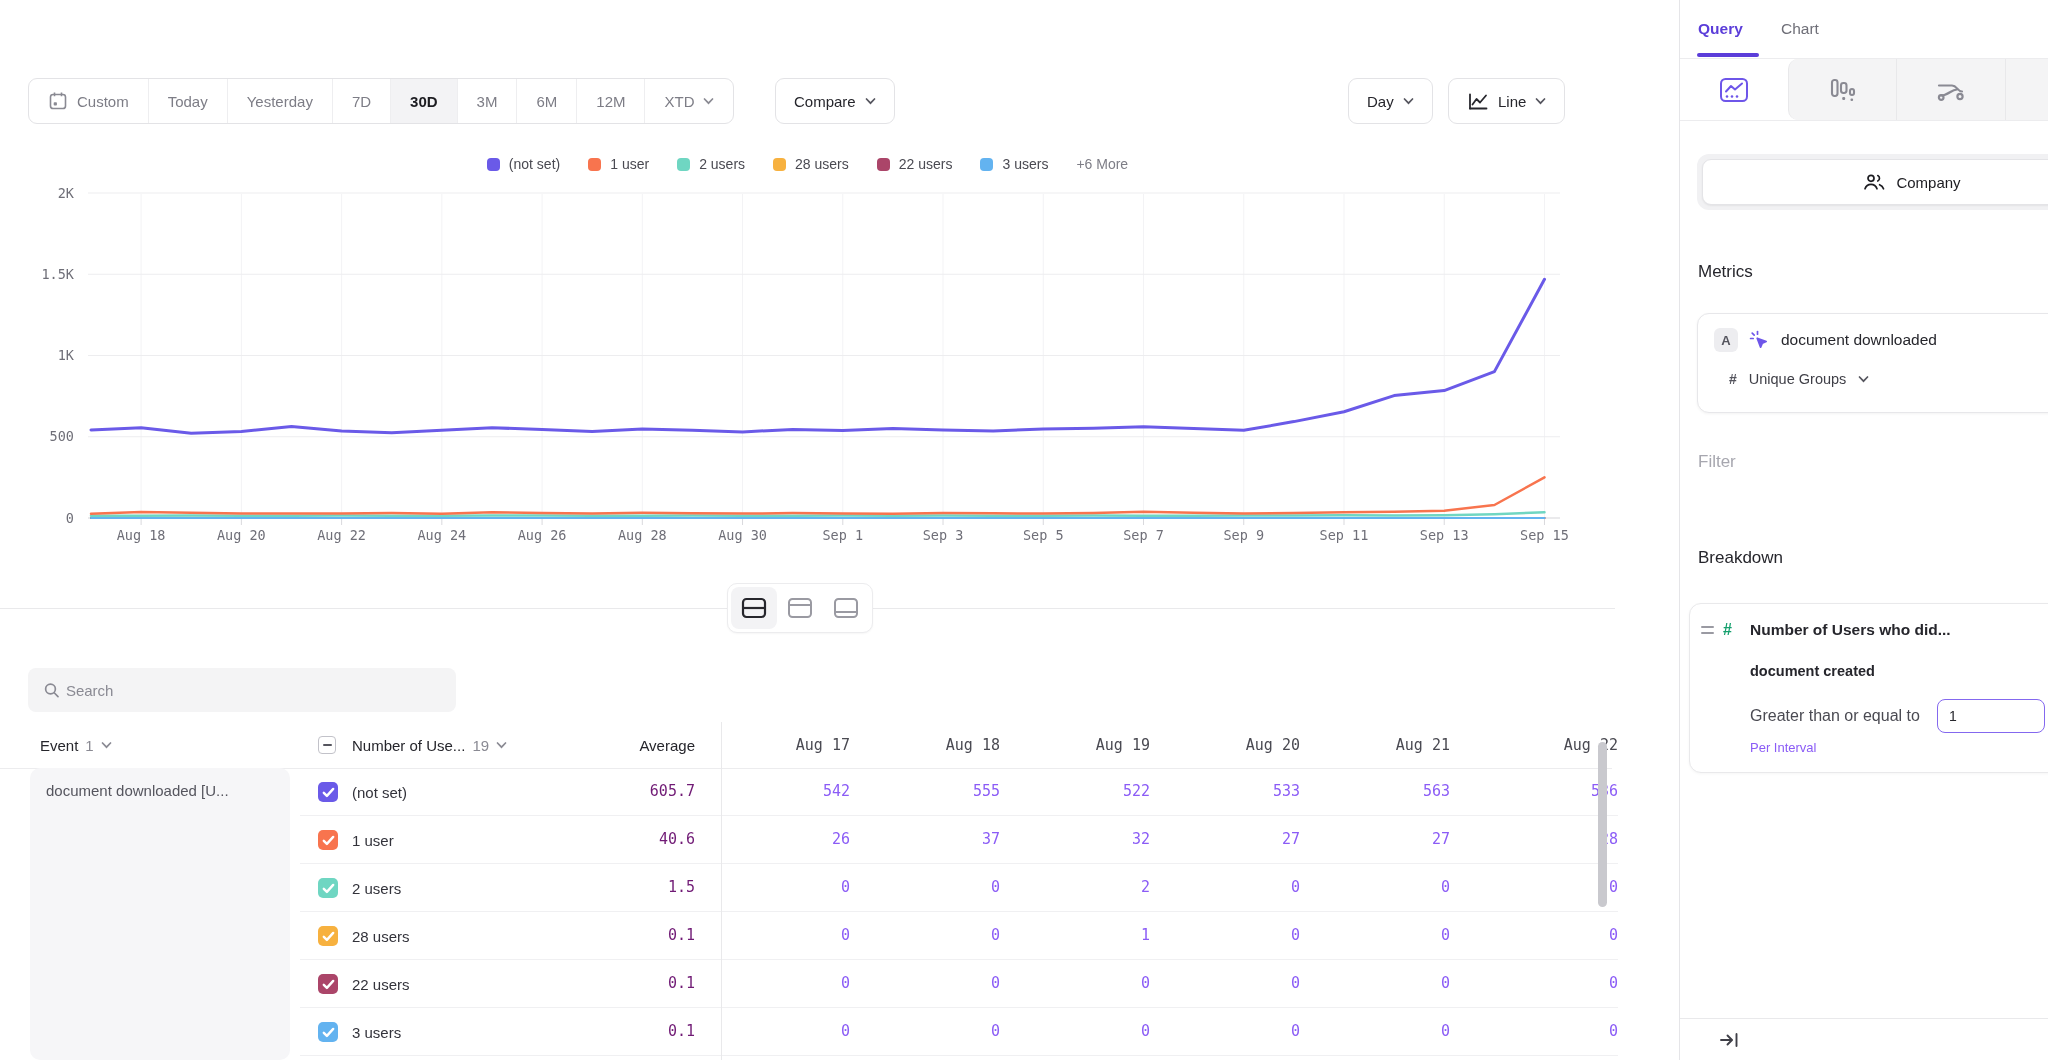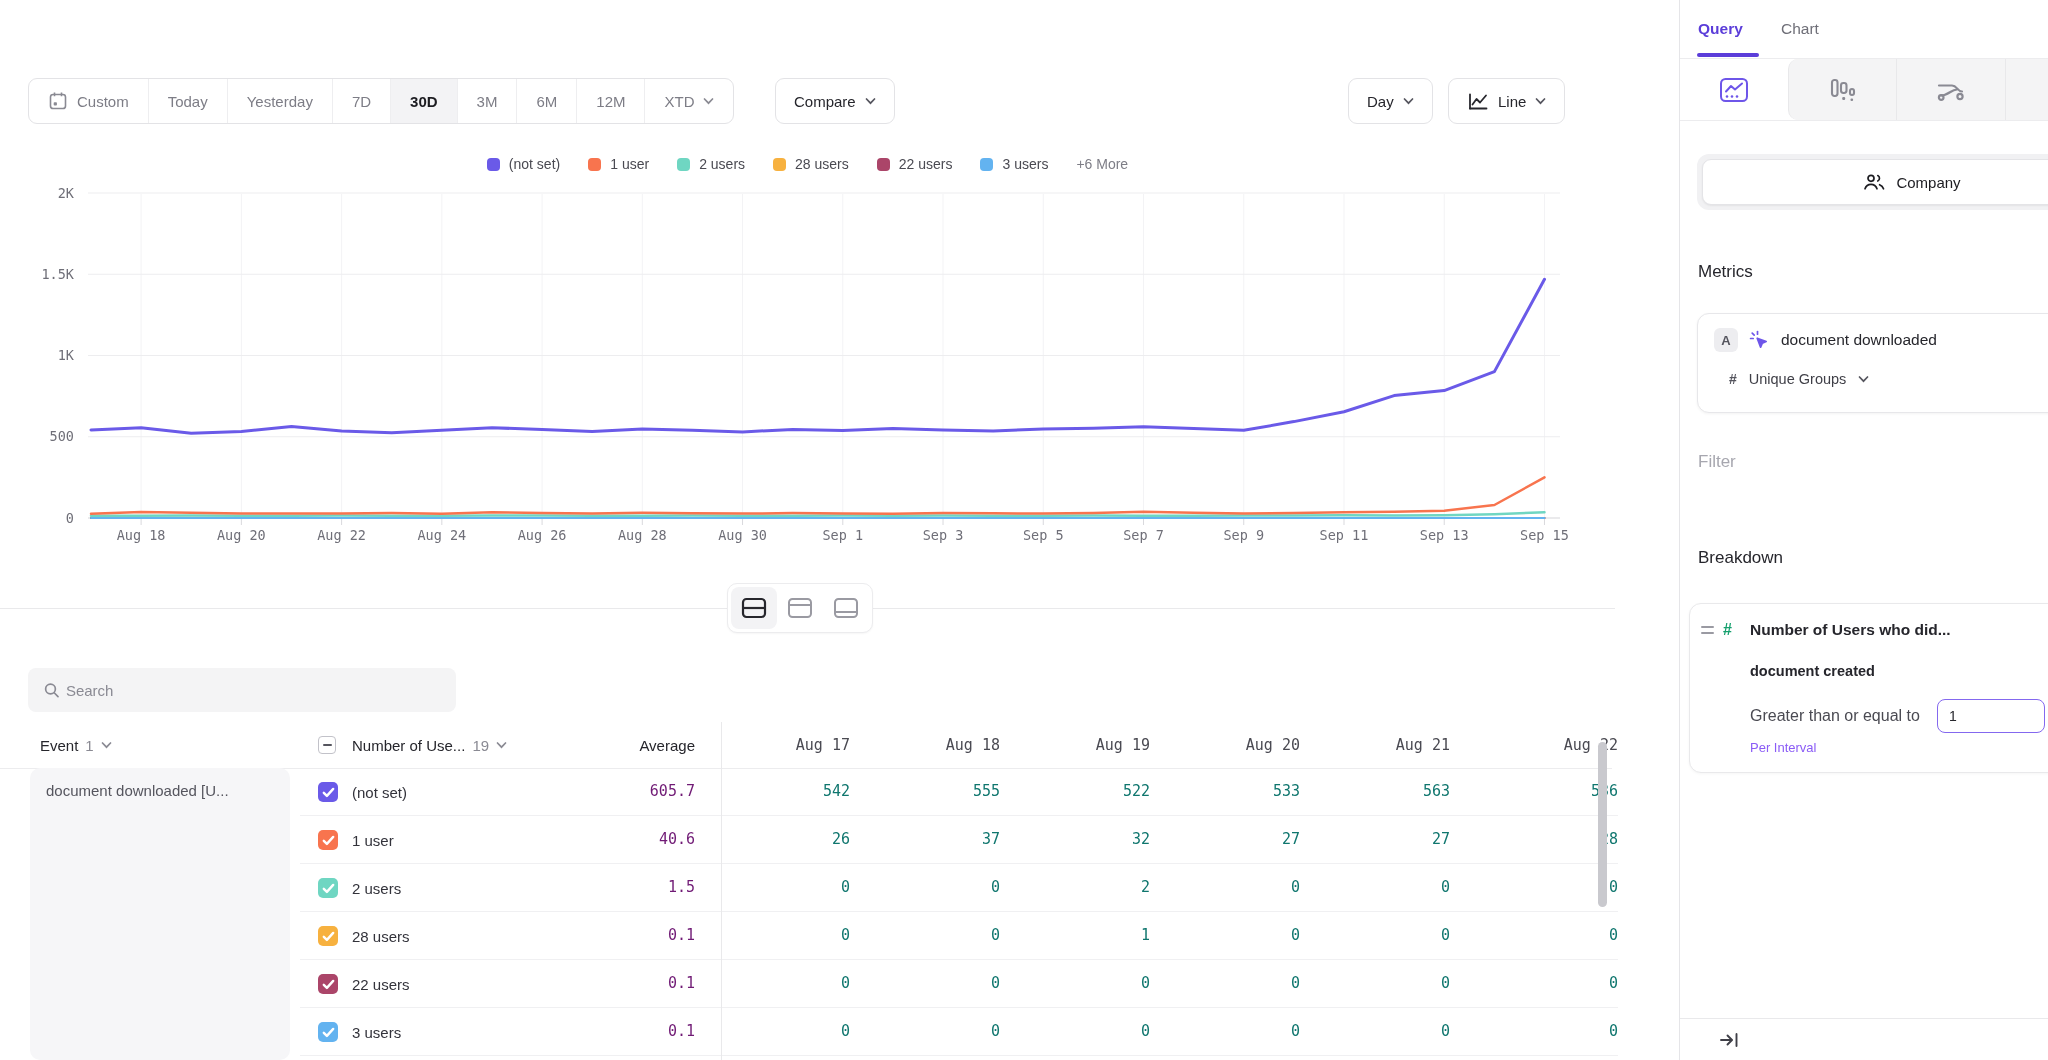--- a/index.html
+++ b/index.html
@@ -49,21 +49,21 @@
   .count{color:#8a8a93;font-weight:400}
   .h-avg{left:560px;width:135px;justify-content:flex-end;font-weight:500}
   .h-date{width:150px;justify-content:flex-end;color:#4a4a52;font-size:15px}
   .chev{color:#8a8a93;flex:none}
   .rows{position:absolute;left:0;top:768px;width:1615px;height:292px}
   .trow{position:absolute;left:300px;width:1318px;height:48px;border-bottom:1px solid #f0f0f2;box-sizing:border-box}
   .trow>*{position:absolute}
   .c-check{left:18px;top:14px}
   .c-label{left:52px;top:0;height:48px;display:flex;align-items:center;font-size:15px;color:#33333b}
   .c-avg{left:260px;width:135px;line-height:47px;text-align:right;color:#701a75;font-size:15px}
-  .c-val{width:150px;line-height:47px;text-align:right;color:#0f766e;font-size:15px}
+  .c-val{width:150px;line-height:47px;text-align:right;color:#8b5cf6;font-size:15px}
   .event-cell{position:absolute;left:30px;top:768px;width:260px;height:292px;background:#f6f6f8;border-radius:10px;
               padding:14px 16px;font-size:15px;color:#55555e;white-space:nowrap;overflow:hidden;box-sizing:border-box}
   .frozen-divider{position:absolute;left:721px;top:722px;width:1px;height:338px;background:#e9e9eb}
   .scroll-thumb{position:absolute;left:1598px;top:742px;width:9px;height:165px;border-radius:5px;background:#c9c9ce}
   .cb{width:20px;height:20px;border-radius:5px;display:flex;align-items:center;justify-content:center}
   .cb-ind{width:18px;height:18px;background:#fff;border:1.5px solid #c2c2c9;border-radius:4px;
           display:flex;align-items:center;justify-content:center;box-sizing:border-box}
   .cb-ind i{display:block;width:9px;height:2px;background:#55555e;border-radius:1px}
 
   

